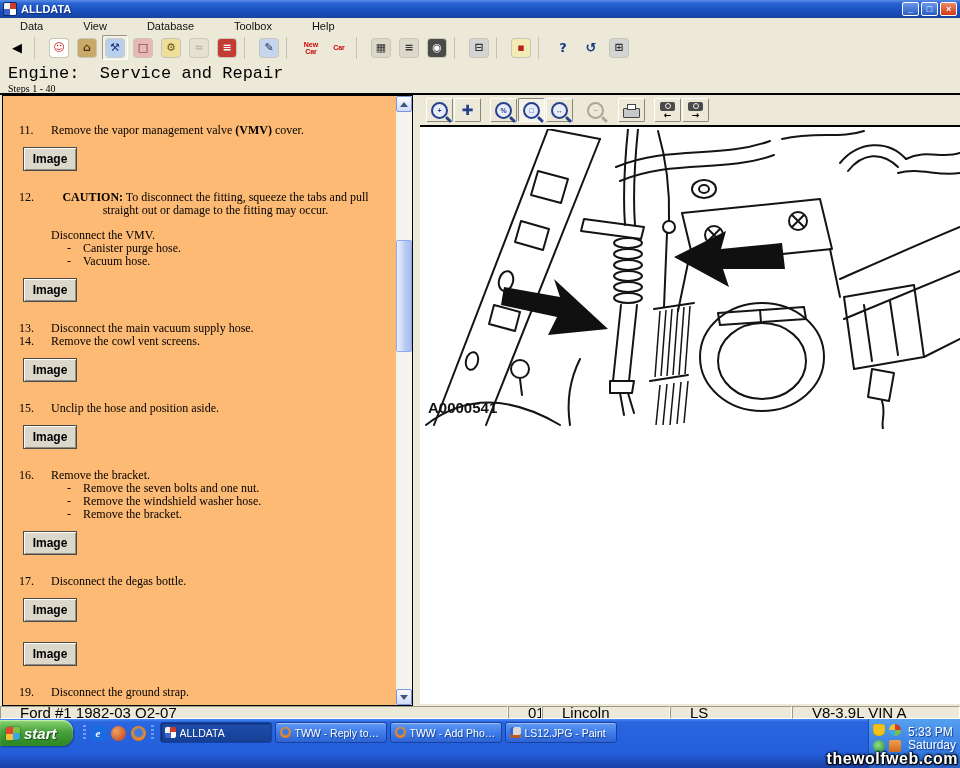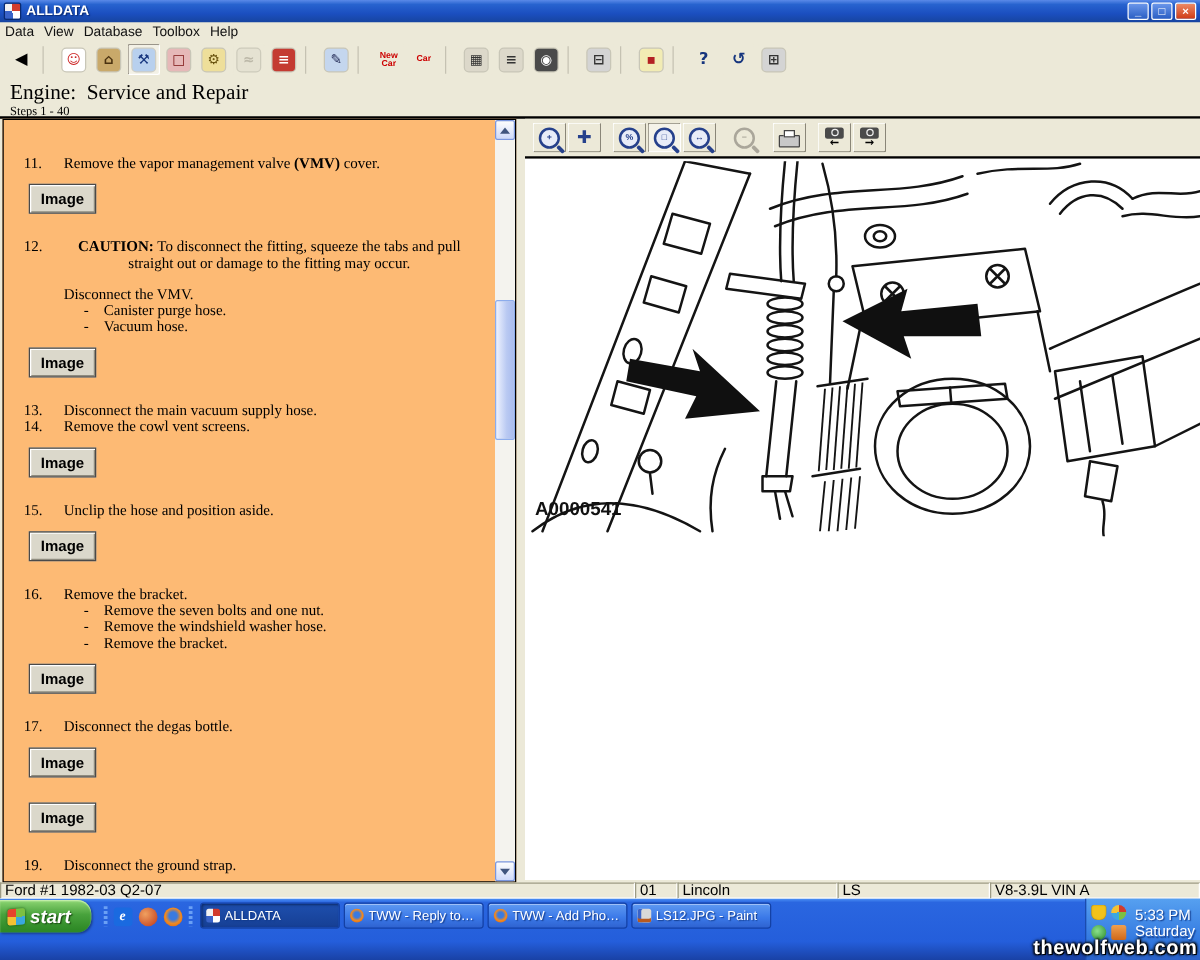--- a/index.html
+++ b/index.html
@@ -13,36 +13,36 @@
     background:conic-gradient(#d23b2c 0 25%,#fff 0 50%,#3a63c8 0 75%,#f2f2f2 0);border:1px solid #0a2a70;}
   .title{color:#fff;font-weight:bold;font-size:11px;text-shadow:1px 1px 1px #0a2a70;flex:1;}
   .wbtns{display:flex;gap:2px;}
   .wbtn{width:17px;height:14px;display:flex;align-items:center;justify-content:center;
     font-size:9px;font-weight:bold;color:#fff;border:1px solid #fff;border-radius:2px;
     background:linear-gradient(180deg,#6a96ea,#2a5ec4);box-sizing:border-box;line-height:8px;}
   .wbtn.close{background:linear-gradient(180deg,#ec8a66,#cf3b16);}
   
   .menubar{position:absolute;left:0;top:18px;width:960px;height:15px;background:#ece9d8;
     display:flex;align-items:center;font-size:11px;color:#111;}
-  .mitem{padding:0 4px;}
+  .mitem{padding:0 20px;}
   .toolbar{position:absolute;left:0;top:33px;width:960px;height:29px;background:#ece9d8;
     display:flex;align-items:center;padding-left:3px;box-sizing:border-box;}
   .tbtn{width:26px;height:25px;margin:0 1px;display:flex;align-items:center;justify-content:center;
     background:#ece9d8;border:1px solid #ece9d8;border-radius:2px;padding:0;}
   .tbtn.active{border-color:#9a958a #fff #fff #9a958a;background:#f3f1e6;}
   .tbtn.disabled{opacity:.85;}
   .tsep{width:7px;height:22px;border-left:1px solid #c5c2b2;margin:0 3px;}
   .chip{width:18px;height:18px;border-radius:3px;display:flex;align-items:center;justify-content:center;
     font:bold 11px "DejaVu Sans",sans-serif;box-shadow:0 0 0 1px rgba(0,0,0,.15);}
   .flatg{font:bold 13px "DejaVu Sans",sans-serif;}
   .text2{font:bold 7px "Liberation Sans",sans-serif;color:#c00;line-height:7px;text-align:center;white-space:pre;}
   
   .heading{position:absolute;left:0;top:62px;width:960px;height:33px;background:#ece9d8;
     border-bottom:2px solid #000;box-sizing:border-box;padding-left:8px;}
-  .h1{font-family:Liberation Serif, serif;font-size:17px;color:#000;white-space:pre;margin-top:2px;}
+  .h1{font-family:Liberation Mono, monospace;font-size:17px;color:#000;white-space:pre;margin-top:2px;}
   .h2{font-family:"Liberation Serif",serif;font-size:10px;color:#000;}
   
   .pane-left{position:absolute;left:2px;top:95px;width:411px;height:611px;background:#fdba74;
     border:1px solid #000;box-sizing:border-box;display:flex;}
   .doc{flex:1;height:609px;overflow:hidden;font-family:"Liberation Serif",serif;font-size:12px;
     color:#000;padding-top:12px;box-sizing:border-box;}
   .step{display:flex;margin:16px 0 0 16px;line-height:13px;}
   .num{min-width:26px;}
   .stext{margin-left:6px;padding-right:16px;text-align:center;}
   .para{margin:12px 0 0 48px;line-height:13px;}
@@ -84,21 +84,21 @@
   .prt{width:15px;height:8px;background:#c8c8c8;border:1px solid #444;border-radius:1px;position:relative;margin-top:5px;}
   .prt::before{content:"";position:absolute;left:3px;top:-5px;width:7px;height:4px;background:#fff;border:1px solid #444;}
   .cam{width:15px;height:9px;background:#4a4a4a;border-radius:2px;position:relative;}
   .cam::after{content:"";position:absolute;width:4px;height:4px;border:1px solid #eee;border-radius:50%;left:5px;top:1px;}
   .camarrow{font:bold 9px "DejaVu Sans",sans-serif;line-height:8px;color:#000;}
   .imgarea{position:relative;height:577px;background:#fff;overflow:hidden;}
   .figlabel{position:absolute;left:8px;top:272px;font:bold 15px "Liberation Sans",sans-serif;color:#111;}
   
   .statusbar{position:absolute;left:0;top:706px;width:960px;height:13px;background:#ece9d8;display:flex;}
   .scell{height:13px;box-sizing:border-box;border:1px solid;border-color:#9d9b84 #fff #fff #9d9b84;
-    font-size:12px;line-height:11px;padding-left:3px;overflow:hidden;white-space:nowrap;}
+    font-size:15px;line-height:11px;padding-left:19px;overflow:hidden;white-space:nowrap;}
   
   .taskbar{position:absolute;left:0;top:719px;width:960px;height:49px;
     background:linear-gradient(180deg,#4a8ef5 0%,#2a66e0 6%,#245edb 70%,#1941a5 100%);
     display:flex;align-items:flex-start;}
   .startbtn{height:26px;margin-top:1px;padding:0 16px 0 6px;border-radius:0 11px 11px 0;
     background:linear-gradient(180deg,#8ed674 0%,#48a23c 45%,#2f8a27 90%);
     box-shadow:inset 0 1px 1px #c8f0b0,1px 1px 2px rgba(0,0,0,.4);
     display:flex;align-items:center;gap:4px;color:#fff;font:italic bold 15px "Liberation Sans",sans-serif;
     text-shadow:1px 1px 1px #1a4a12;border:none;}
   .winflag{width:14px;height:13px;border-radius:2px;transform:skewY(-4deg);

